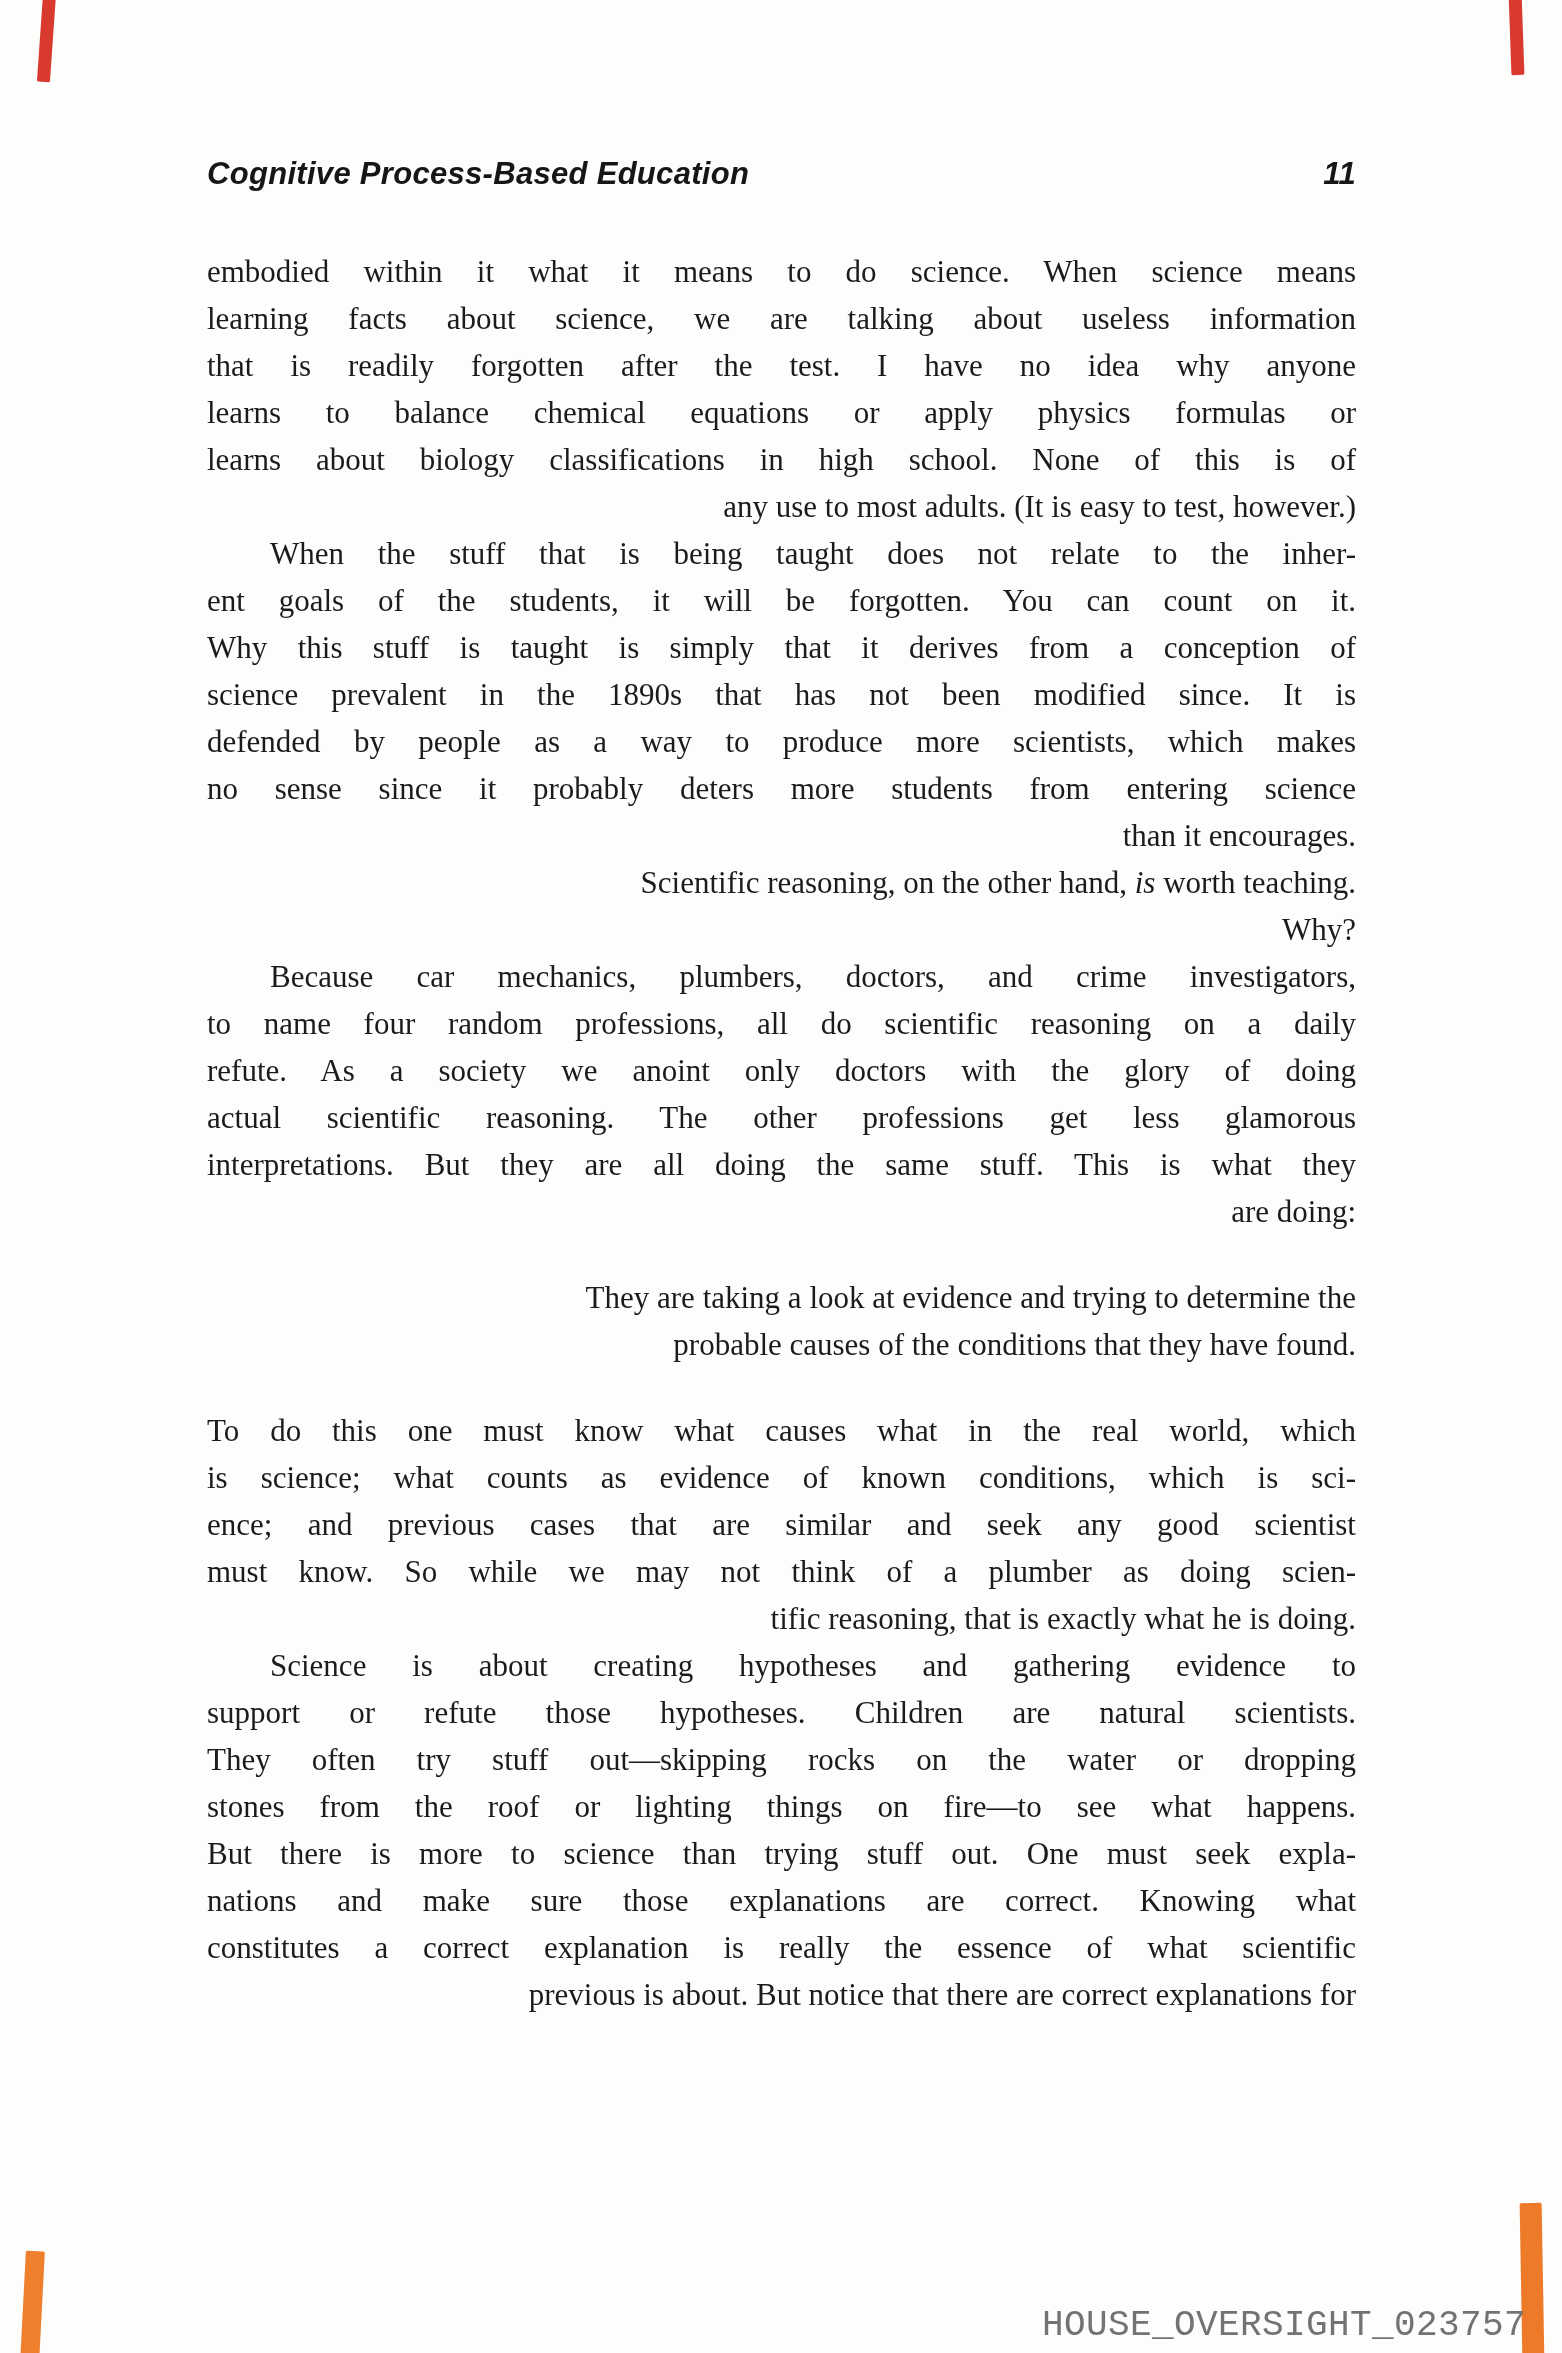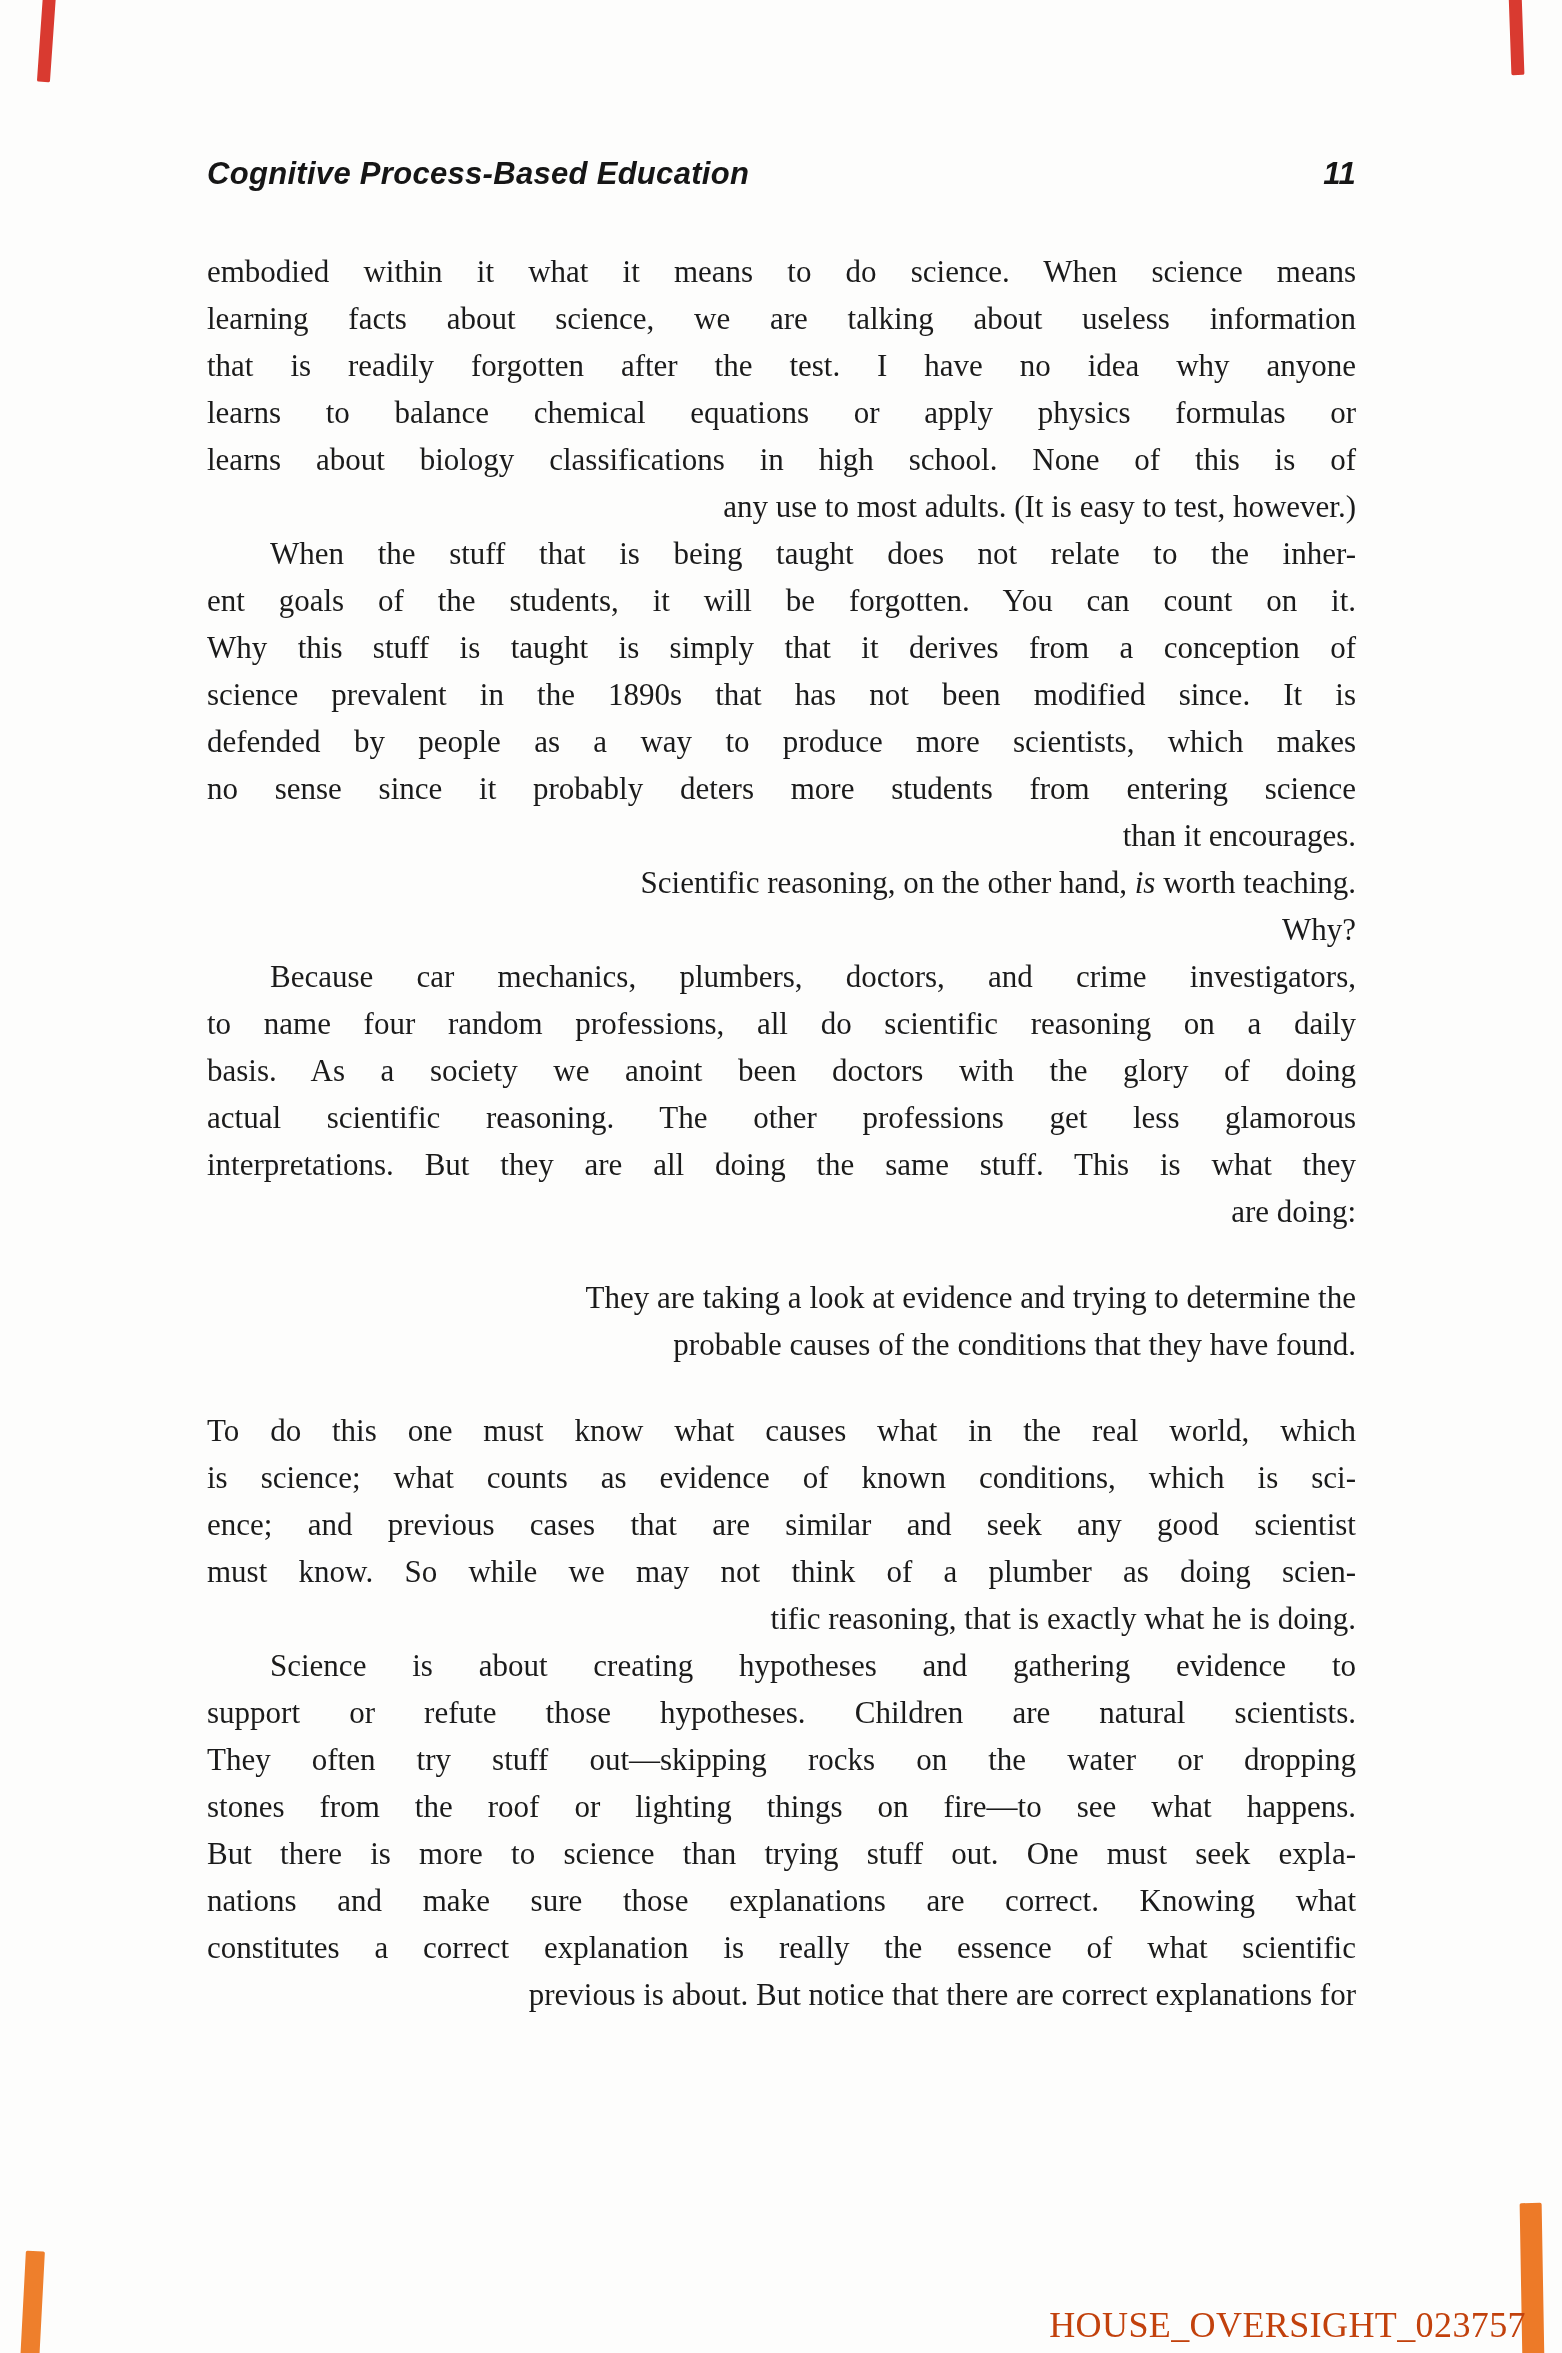--- a/index.html
+++ b/index.html
@@ -37,23 +37,23 @@
   .para { margin: 0; }
   .line { text-align: right; white-space: normal; }
   .line.just { text-align: justify; text-align-last: justify; }
   .line.indent { padding-left: 63px; }
   .para.quote { margin: 39px 0 39px 0; padding-left: 63px; }
 
   
   .watermark {
     position: absolute;
     right: 36px; bottom: 8.5px;
-    font-family: Liberation Serif, serif;
+    font-family: Liberation Mono, monospace;
     font-size: 36px; letter-spacing: 0.4px;
-    color: #c2410c;
+    color: #737373;
   }
 
   
   .corner { position: absolute; border-radius: 1.7px; }
   .c-tl { left: 40px; top: -6.8px; width: 12.8px; height: 89px; transform: rotate(4deg); }
   .c-tr { left: 1510px; top: -6.8px; width: 12.8px; height: 82px; transform: rotate(-2deg); }
   .c-bl { left: 23px; top: 2251px; width: 18.7px; height: 111px; transform: rotate(3deg); }
   .c-br { left: 1521px; top: 2203px; width: 22px; height: 158px; transform: rotate(-1deg); }
 </style>
 </head>
@@ -91,21 +91,21 @@
       </div>
       <div class="para body">
         <div class="line indent">Scientific reasoning, on the other hand, <i>is</i> worth teaching.</div>
       </div>
       <div class="para body">
         <div class="line indent">Why?</div>
       </div>
       <div class="para body">
         <div class="line indent just">Because car mechanics, plumbers, doctors, and crime investigators,</div>
         <div class="line just">to name four random professions, all do scientific reasoning on a daily</div>
-        <div class="line just">basis. As a society we anoint been doctors with the glory of doing</div>
+        <div class="line just">refute. As a society we anoint only doctors with the glory of doing</div>
         <div class="line just">actual scientific reasoning. The other professions get less glamorous</div>
         <div class="line just">interpretations. But they are all doing the same stuff. This is what they</div>
         <div class="line">are doing:</div>
       </div>
       <div class="para quote">
         <div class="line">They are taking a look at evidence and trying to determine the</div>
         <div class="line">probable causes of the conditions that they have found.</div>
       </div>
       <div class="para body">
         <div class="line just">To do this one must know what causes what in the real world, which</div>

